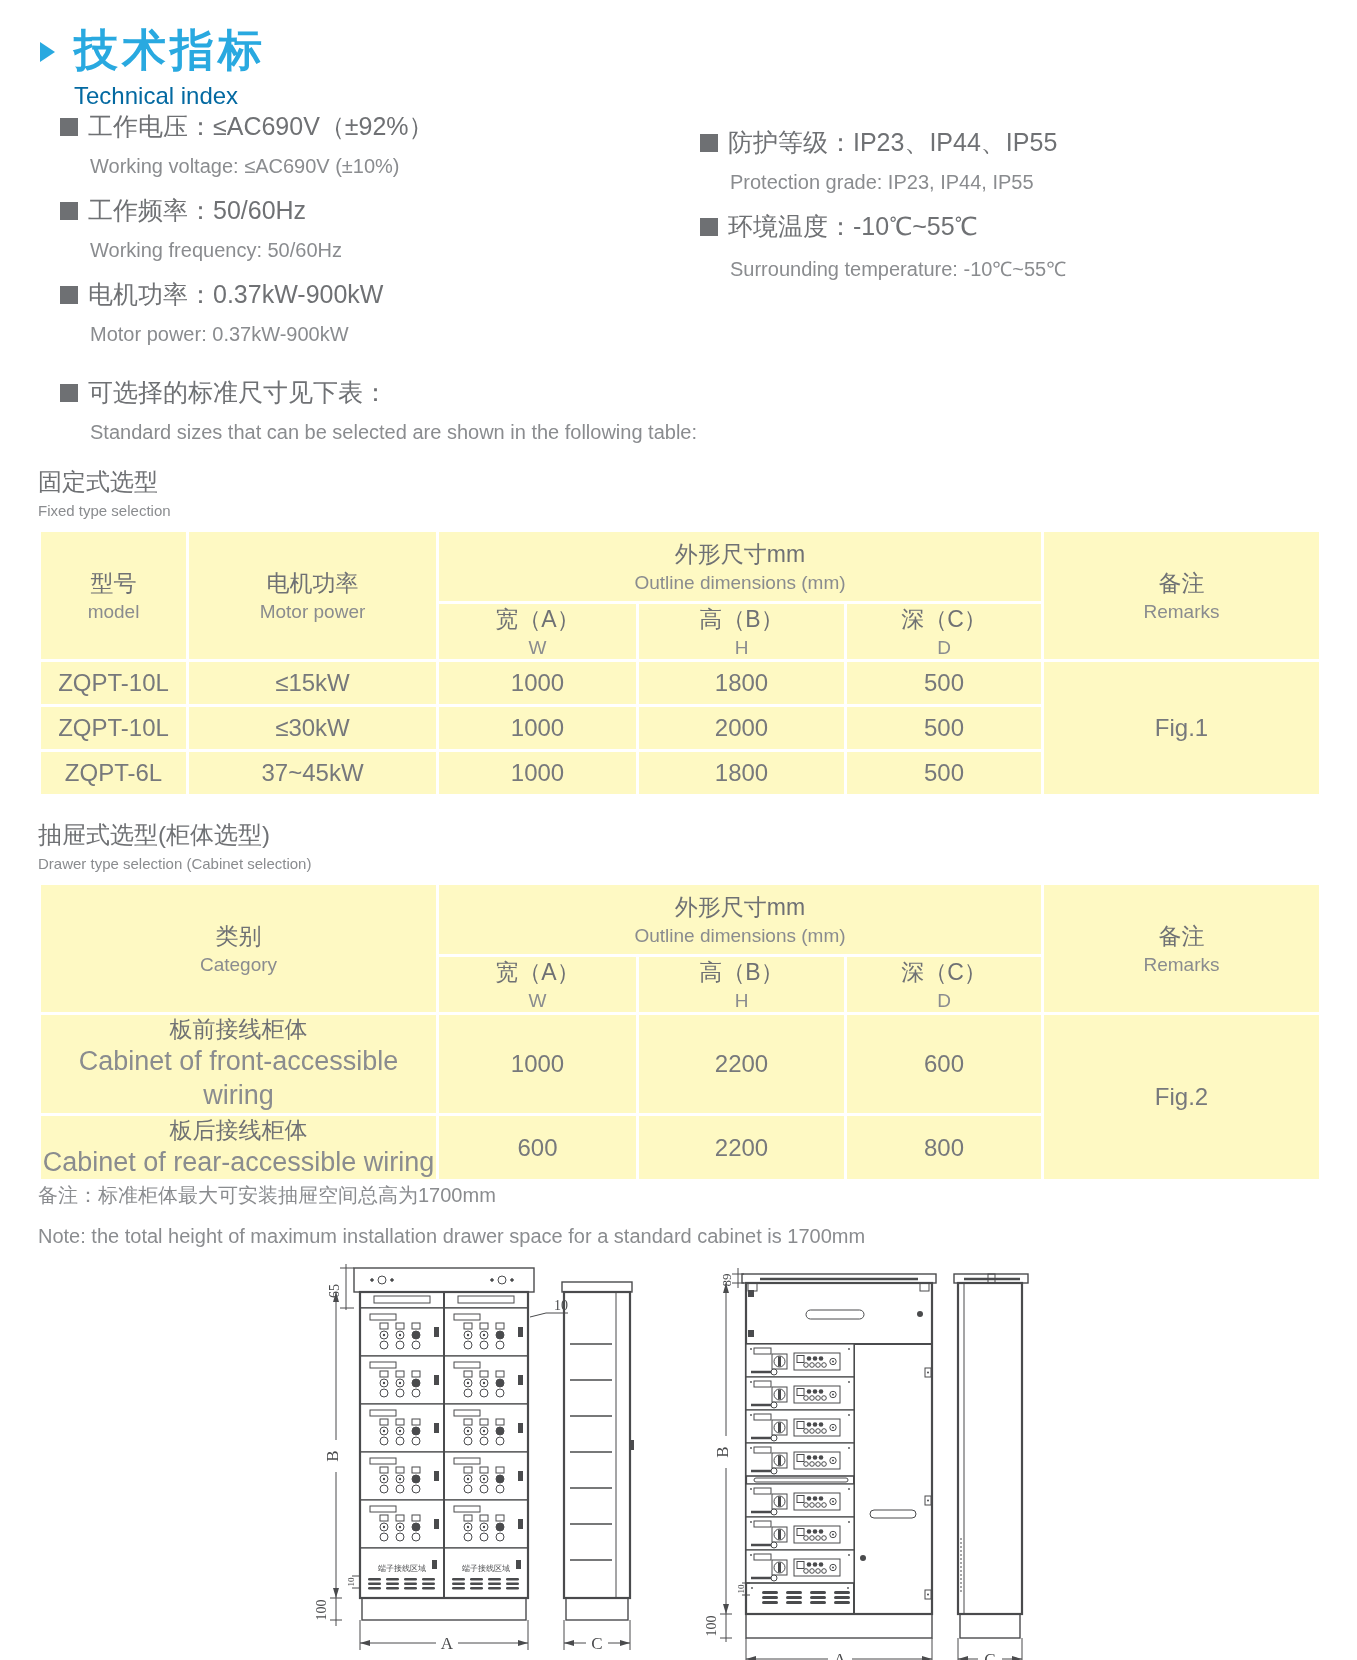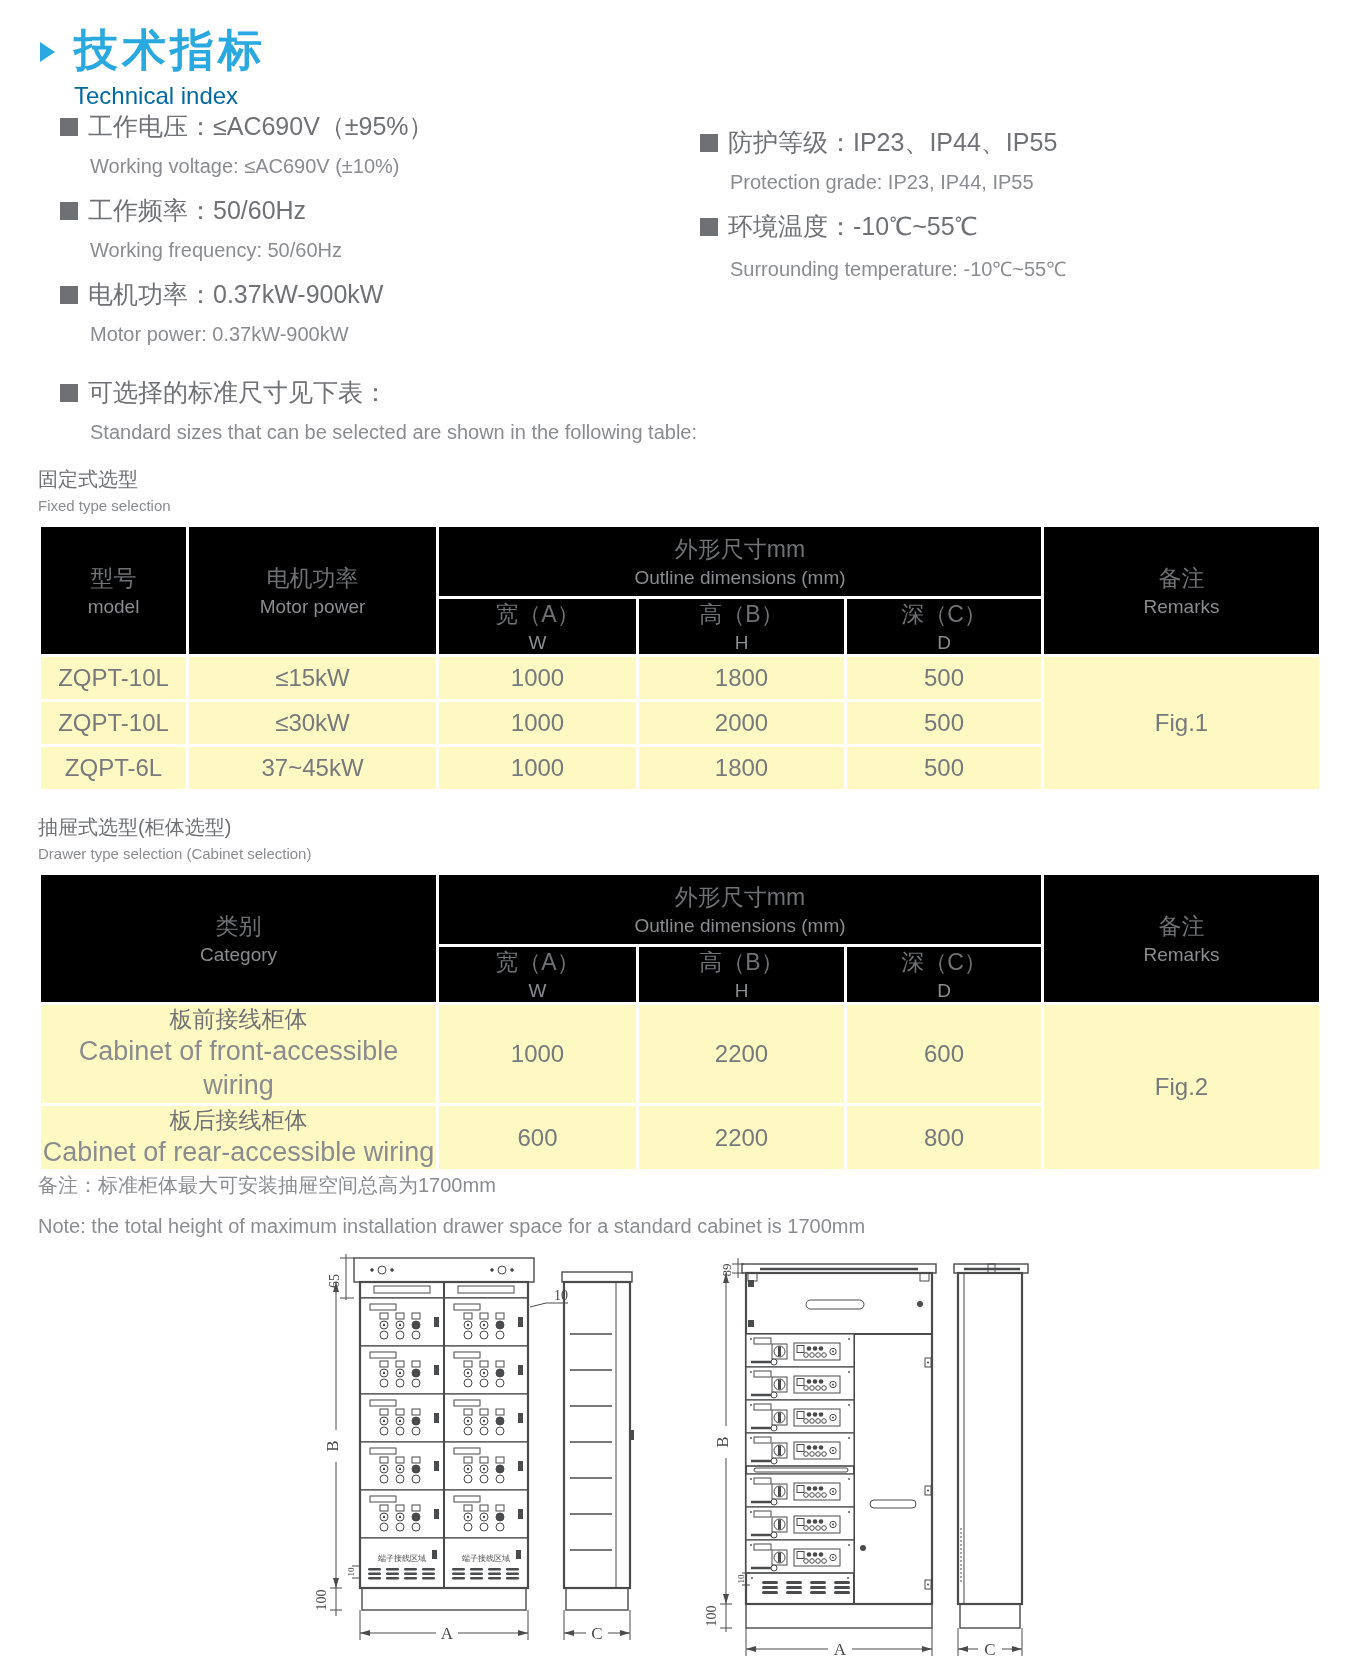--- a/index.html
+++ b/index.html
@@ -16,27 +16,27 @@
   
   .specs-row { display:flex; padding-left:22px; }
   .specs-col-left { width:640px; }
   .specs-col-right { flex:1;margin-top:16px; }
   .spec-cn { font-size:25px; color:#6f7174; display:flex; align-items:center; margin-bottom:12px; }
   .bullet { display:inline-block; width:18px; height:18px; background:#6e7073; margin-right:10px; flex:none; }
   .spec-en { font-size:20px; color:#8a8c8f; margin:0 0 16px 30px; }
   .sizes-block { padding-left:22px; margin-top:14px; }
 
   
-  .sec-label-cn { font-size:20px; color:#6f7174; margin-top:22px; }
+  .sec-label-cn { font-size:24px; color:#6f7174; margin-top:22px; }
   .sec-label-en { font-size:15px; color:#8a8c8f; margin:4px 0 10px 0; }
 
   
   table.spec-table { border-collapse:collapse; table-layout:fixed; width:1281px; }
   table.spec-table th, table.spec-table td { border:3px solid #fff; padding:0; text-align:center; vertical-align:middle; font-weight:normal; }
-  table.spec-table thead th { background:#000000; }
+  table.spec-table thead th { background:#fef9c3; }
   table.spec-table tbody td { background:#fef9c3; }
   tr.hrow1 { height:72px; } tr.hrow2 { height:58px; }
   .t1 tbody tr { height:45px; } .t2 tbody tr { height:60px; }
   .hcn { font-size:23px; color:#6f7174; line-height:1.35; }
   .hen { font-size:19px; color:#8a8c8f; line-height:1.25; }
   .val { font-size:24px; color:#77797c; }
   .cat-cn { font-size:23px; color:#6f7174; line-height:1.3; }
   .cat-en { font-size:27px; color:#8a8c8f; line-height:1.25; }
 
   
@@ -59,21 +59,21 @@
     <span class="arrow-icon"></span>
     <div class="title-cn">技术指标</div>
     <div class="title-en">Technical index</div>
   </div>
 
   <div class="specs-row">
     <div class="specs-col-left">
       <div>
         <div class="spec-cn">
             <span class="bullet"></span>
-            <span>工作电压：≤AC690V（±95%）</span>
+            <span>工作电压：≤AC690V（±92%）</span>
           </div>
         <div class="spec-en">Working voltage: ≤AC690V (±10%)</div>
       </div>
       <div>
         <div class="spec-cn">
             <span class="bullet"></span>
             <span>工作频率：50/60Hz</span>
           </div>
         <div class="spec-en">Working frequency: 50/60Hz</div>
       </div>

